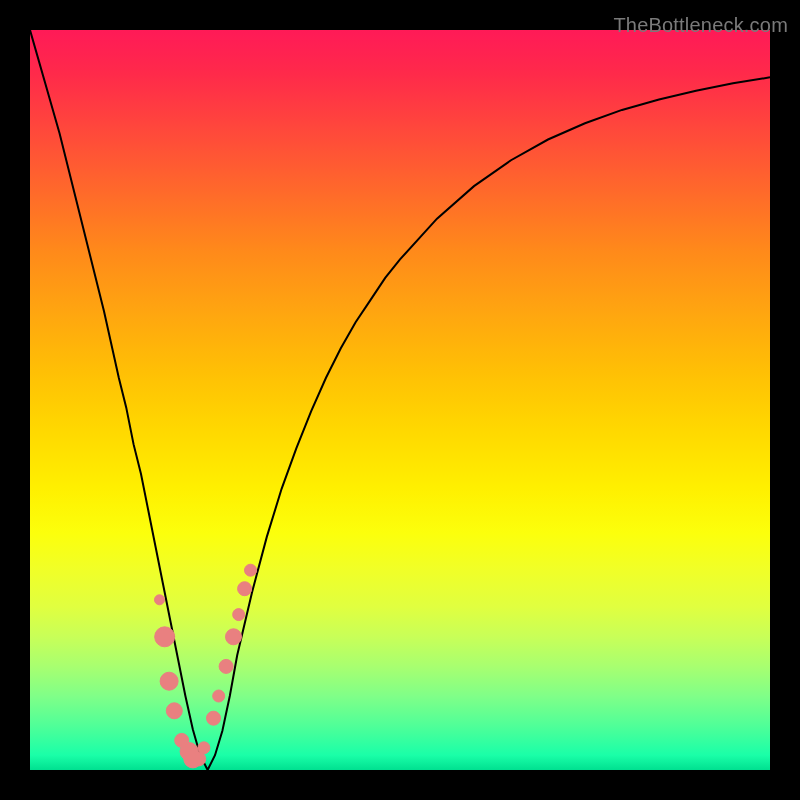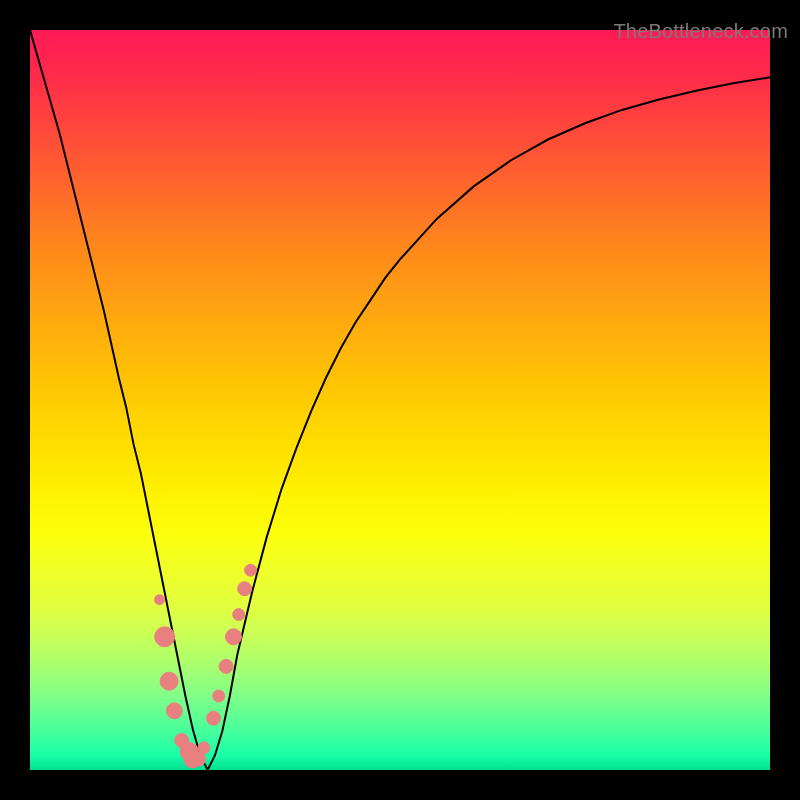--- a/index.html
+++ b/index.html
@@ -52,21 +52,21 @@
       #00e090 100%
     );
   }
   .curve {
     position: absolute;
     left: 0;
     top: 0;
   }
   .watermark {
     position: absolute;
-    top: 20px;
+    top: 14px;
     right: 12px;
     color: #7a7a7a;
     font-size: 20px;
     font-weight: 500;
     letter-spacing: 0.2px;
     user-select: none;
   }
 </style>
 </head>
 <body>

